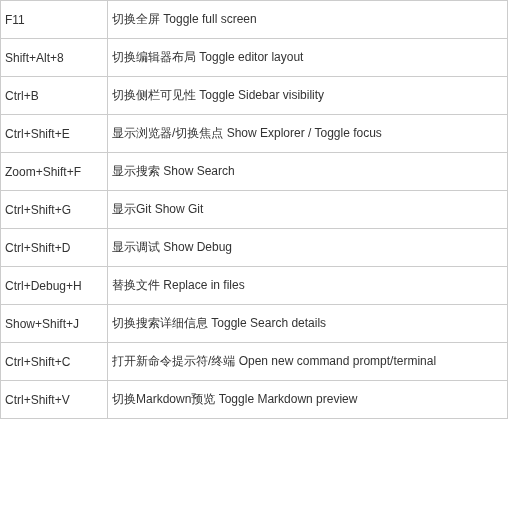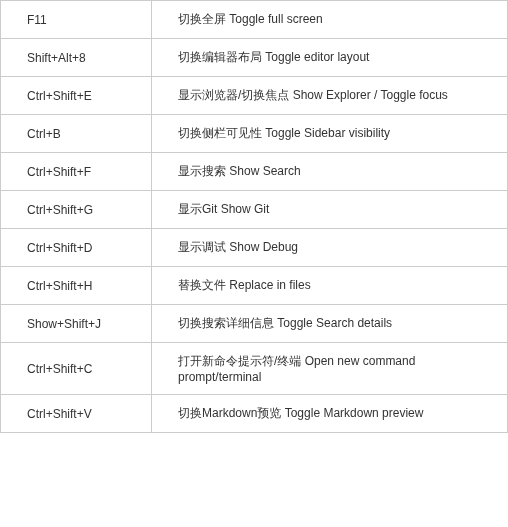--- a/index.html
+++ b/index.html
@@ -9,21 +9,21 @@
       font-size: 12px;
       color: #333;
       background: #fff;
     }
     table {
       border-collapse: collapse;
       width: 508px;
     }
     td {
       border: 1px solid #ccc;
-      padding: 10px 26px;
+      padding: 10px 4px;
       vertical-align: middle;
       height: 14px;
     }
     td.shortcut {
       width: 98px;
     }
     td.desc {
       width: auto;
     }
   </style>
@@ -34,41 +34,41 @@
   <tbody>
     <tr>
         <td class="shortcut">F11</td>
         <td class="desc">切换全屏 Toggle full screen</td>
       </tr>
     <tr>
         <td class="shortcut">Shift+Alt+8</td>
         <td class="desc">切换编辑器布局 Toggle editor layout</td>
       </tr>
     <tr>
+        <td class="shortcut">Ctrl+B</td>
+        <td class="desc">切换侧栏可见性 Toggle Sidebar visibility</td>
+      </tr>
+    <tr>
         <td class="shortcut">Ctrl+Shift+E</td>
         <td class="desc">显示浏览器/切换焦点 Show Explorer / Toggle focus</td>
       </tr>
     <tr>
-        <td class="shortcut">Ctrl+B</td>
-        <td class="desc">切换侧栏可见性 Toggle Sidebar visibility</td>
-      </tr>
-    <tr>
-        <td class="shortcut">Ctrl+Shift+F</td>
+        <td class="shortcut">Zoom+Shift+F</td>
         <td class="desc">显示搜索 Show Search</td>
       </tr>
     <tr>
         <td class="shortcut">Ctrl+Shift+G</td>
         <td class="desc">显示Git Show Git</td>
       </tr>
     <tr>
         <td class="shortcut">Ctrl+Shift+D</td>
         <td class="desc">显示调试 Show Debug</td>
       </tr>
     <tr>
-        <td class="shortcut">Ctrl+Shift+H</td>
+        <td class="shortcut">Ctrl+Debug+H</td>
         <td class="desc">替换文件 Replace in files</td>
       </tr>
     <tr>
         <td class="shortcut">Show+Shift+J</td>
         <td class="desc">切换搜索详细信息 Toggle Search details</td>
       </tr>
     <tr>
         <td class="shortcut">Ctrl+Shift+C</td>
         <td class="desc">打开新命令提示符/终端 Open new command prompt/terminal</td>
       </tr>

